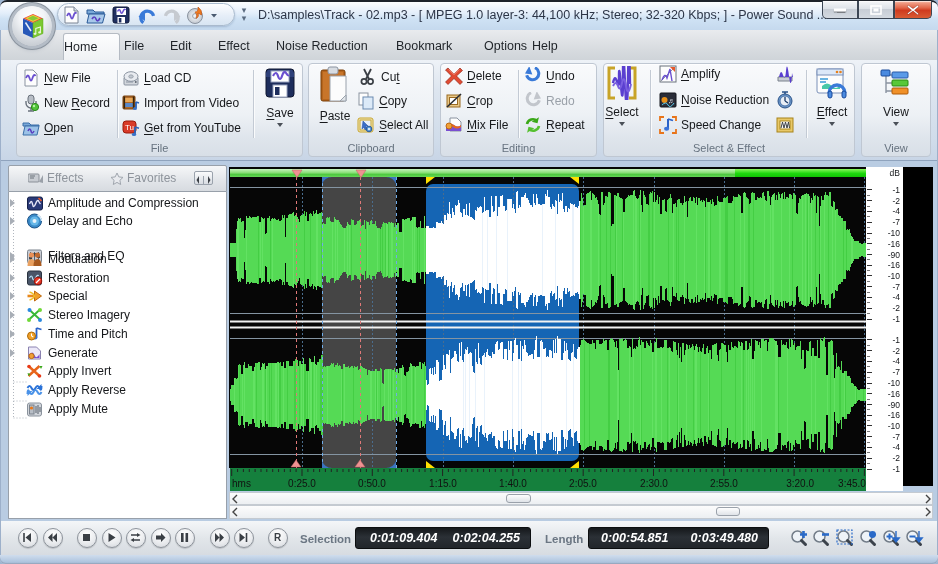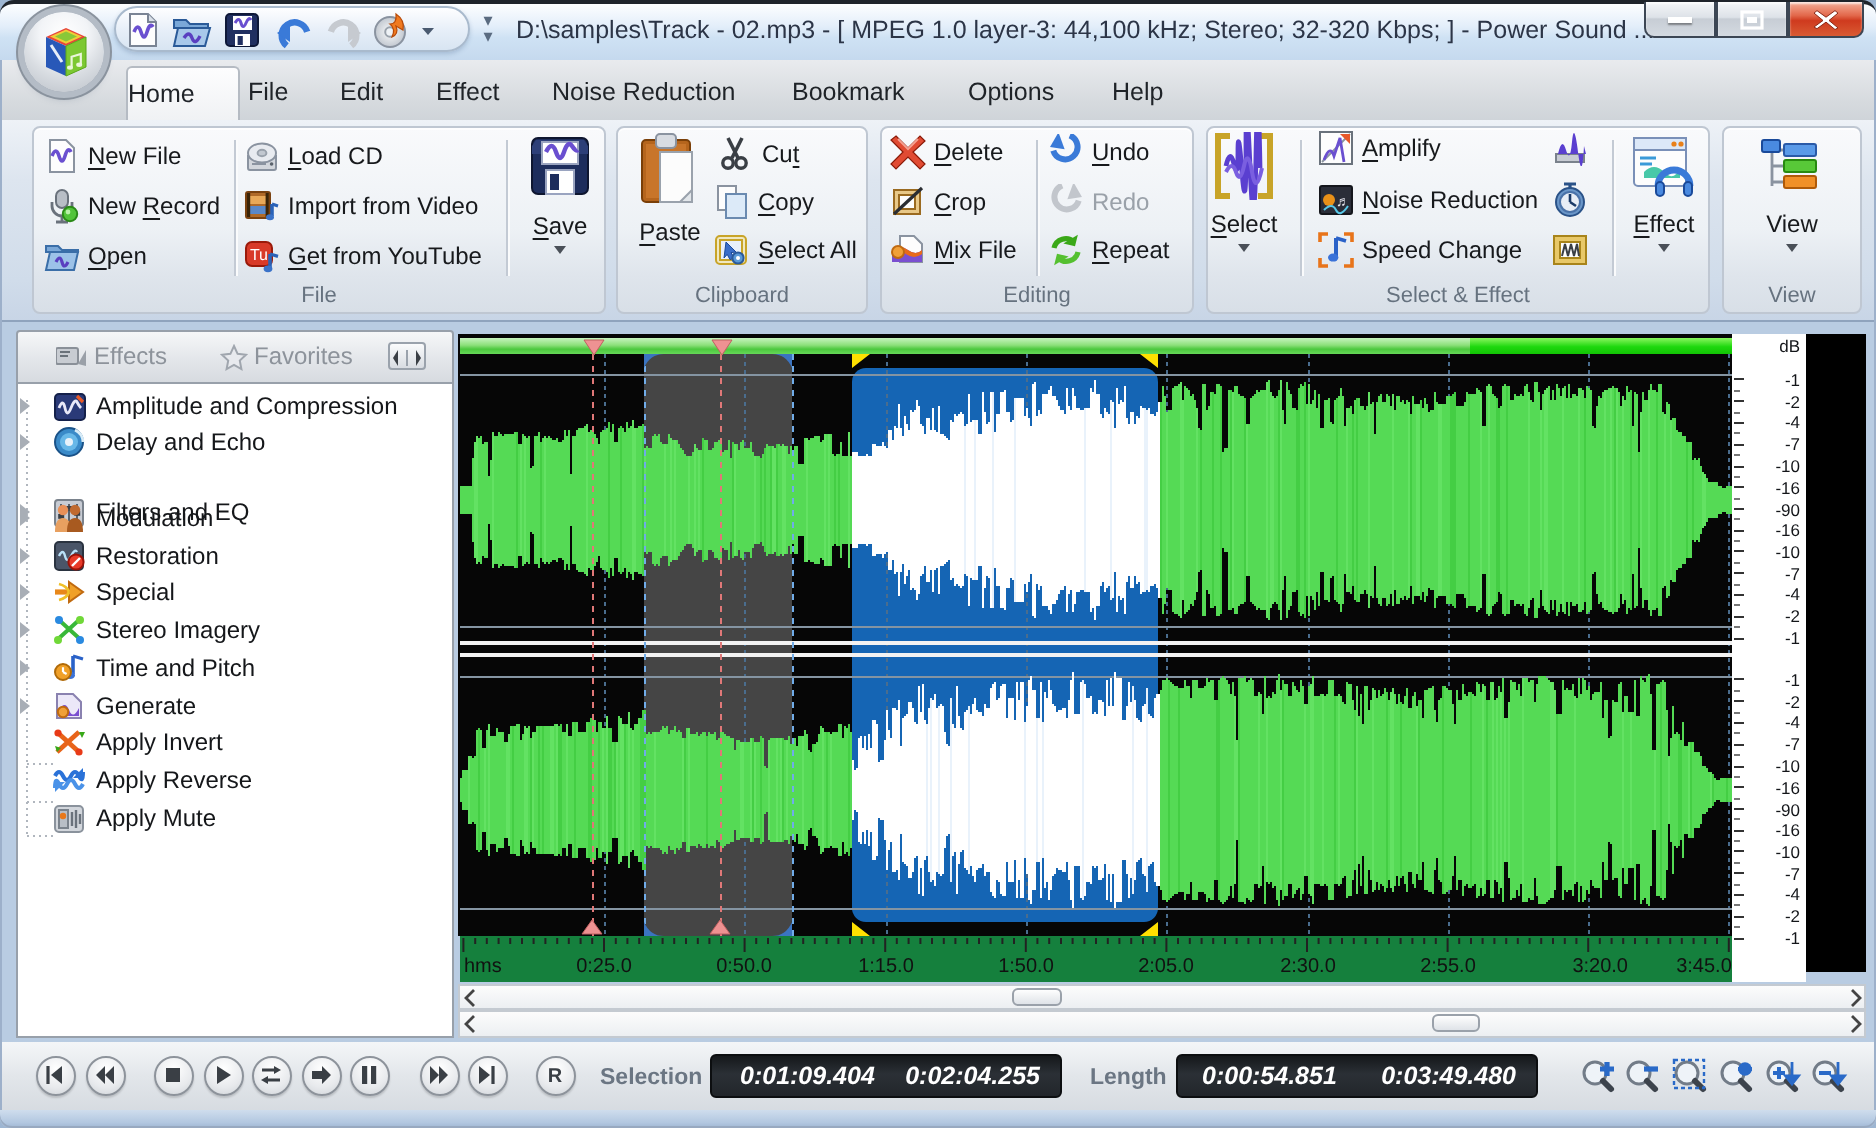--- a/index.html
+++ b/index.html
@@ -125,21 +125,21 @@
     </svg>
   </div>
 <div id="tabbar"></div>
 <div id="tab-home" class="tab">Home</div>
 <div class="tab" style="left:124px;width:46px">File</div>
 <div class="tab" style="left:170px;width:48px">Edit</div>
 <div class="tab" style="left:218px;width:58px">Effect</div>
 <div class="tab" style="left:276px;width:120px">Noise Reduction</div>
 <div class="tab" style="left:396px;width:88px">Bookmark</div>
 <div class="tab" style="left:484px;width:56px">Options</div>
-<div class="tab" style="left:556px;width:58px">Help</div>
+<div class="tab" style="left:532px;width:58px">Help</div>
 <div id="sphere"></div>
 <svg class="abs" style="left:20px;top:13px" width="26" height="26" viewBox="0 0 26 26">
   <path d="M3 5.5L13 1l10 4.5L13 10z" fill="#e8453a"></path>
   <path d="M5 5.3l8-3.6 8 3.6L13 8.9z" fill="#f0cc38"></path>
   <path d="M7.5 5.2l5.5-2.5 5.5 2.5L13 7.7z" fill="#88c838"></path>
   <path d="M3 5.5l10 4.5v15L3 20.5z" fill="#2858b8"></path>
   <path d="M23 5.5L13 10v15l10-4.5z" fill="#7cc832"></path>
   <path d="M23 5.5L13 10v15l10-4.5z" fill="none" stroke="#5aa818" stroke-width=".5"></path>
   <path d="M5.5 9.5l5.5 8.5" stroke="#e8eef8" stroke-width="1.5"></path>
   <path d="M15.8 20.6v-5.2l4.6-1.4v5.2" stroke="#eaf6da" stroke-width="1.1" fill="none"></path>
@@ -639,21 +639,21 @@
   </div>
 <div class="abs" style="left:903px;top:167px;width:30px;height:319px;background:#000"></div>
 <div id="timeline">
     <svg width="640" height="8" style="position:absolute;left:0;top:1px">
       <path stroke="#222" d="M1.7 0V7M7.6 0V3M13.4 0V3M19.3 0V3M25.1 0V3M31.0 0V3M36.8 0V3M42.7 0V3M48.6 0V3M54.4 0V3M60.3 0V3M66.1 0V3M72.0 0V7M77.9 0V3M83.7 0V3M89.6 0V3M95.4 0V3M101.3 0V3M107.1 0V3M113.0 0V3M118.9 0V3M124.7 0V3M130.6 0V3M136.4 0V3M142.3 0V7M148.1 0V3M154.0 0V3M159.9 0V3M165.7 0V3M171.6 0V3M177.4 0V3M183.3 0V3M189.2 0V3M195.0 0V3M200.9 0V3M206.7 0V3M212.6 0V7M218.4 0V3M224.3 0V3M230.2 0V3M236.0 0V3M241.9 0V3M247.7 0V3M253.6 0V3M259.5 0V3M265.3 0V3M271.2 0V3M277.0 0V3M282.9 0V7M288.7 0V3M294.6 0V3M300.5 0V3M306.3 0V3M312.2 0V3M318.0 0V3M323.9 0V3M329.7 0V3M335.6 0V3M341.5 0V3M347.3 0V3M353.2 0V7M359.0 0V3M364.9 0V3M370.8 0V3M376.6 0V3M382.5 0V3M388.3 0V3M394.2 0V3M400.0 0V3M405.9 0V3M411.8 0V3M417.6 0V3M423.5 0V7M429.3 0V3M435.2 0V3M441.0 0V3M446.9 0V3M452.8 0V3M458.6 0V3M464.5 0V3M470.3 0V3M476.2 0V3M482.1 0V3M487.9 0V3M493.8 0V7M499.6 0V3M505.5 0V3M511.3 0V3M517.2 0V3M523.1 0V3M528.9 0V3M534.8 0V3M540.6 0V3M546.5 0V3M552.4 0V3M558.2 0V3M564.1 0V7M569.9 0V3M575.8 0V3M581.6 0V3M587.5 0V3M593.4 0V3M599.2 0V3M605.1 0V3M610.9 0V3M616.8 0V3M622.6 0V3M628.5 0V3M634.4 0V7"></path>
     </svg>
     <div class="tlab" style="left:2px">hms</div>
     <div class="tlab" style="left:52px;width:40px;text-align:center">0:25.0</div>
     <div class="tlab" style="left:122px;width:40px;text-align:center">0:50.0</div>
     <div class="tlab" style="left:193px;width:40px;text-align:center">1:15.0</div>
-    <div class="tlab" style="left:263px;width:40px;text-align:center">1:50.0</div>
+    <div class="tlab" style="left:263px;width:40px;text-align:center">1:40.0</div>
     <div class="tlab" style="left:333px;width:40px;text-align:center">2:05.0</div>
     <div class="tlab" style="left:404px;width:40px;text-align:center">2:30.0</div>
     <div class="tlab" style="left:474px;width:40px;text-align:center">2:55.0</div>
     <div class="tlab" style="left:544px;width:40px;text-align:right">3:20.0</div>
     <div class="tlab" style="left:602px;width:40px;text-align:center">3:45.0</div>
   </div>
 <div class="sbar" style="top:492px;height:13px"></div>
 <div class="sbar" style="top:505px;height:14px"></div>
 <div class="sthumb" style="left:506px;top:494px;width:25px"></div>
 <div class="sthumb" style="left:716px;top:507px;width:24px"></div>

